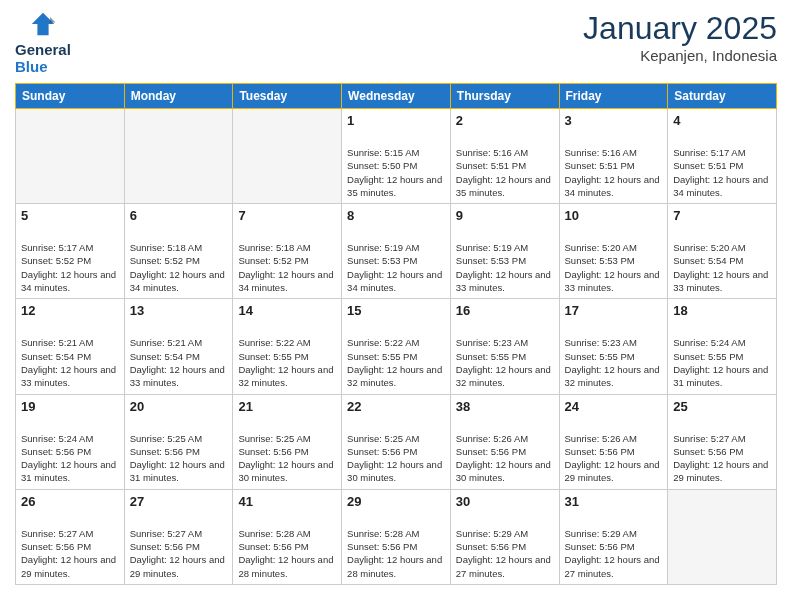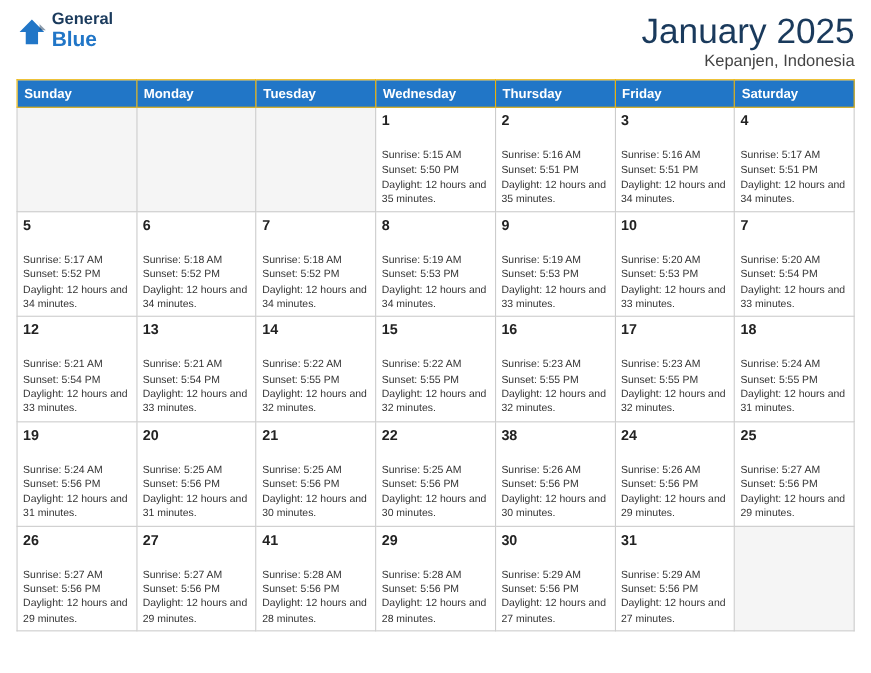--- a/index.html
+++ b/index.html
@@ -19,20 +19,21 @@
     .header {
       display: flex;
       justify-content: space-between;
       align-items: flex-start;
       margin-bottom: 8px;
     }
     .logo {
       display: flex;
       align-items: center;
       gap: 4px;
+      flex-direction: column;
     }
     .logo-icon {
       width: 28px;
       height: 28px;
     }
     .title-block {
       text-align: right;
     }
     .calendar-title {
       font-size: 32px;
@@ -88,21 +89,21 @@
 
 <div class="page">
   <div class="header">
     <div class="logo">
       <svg class="logo-icon" viewBox="0 0 40 40" xmlns="http://www.w3.org/2000/svg">
         <polygon points="20,4 36,20 28,20 28,36 12,36 12,20 4,20" fill="#2176c7"></polygon>
         <polygon points="24,4 38,18 30,18 30,10" fill="#1a3a5c" opacity="0.5"></polygon>
       </svg>
       <div>
         <div style="font-size:15px;font-weight:bold;color:#1a3a5c;line-height:1.1">General</div>
-        <div style="font-size:19px;font-weight:bold;color:#2176c7;line-height:1.1">Blue</div>
+        <div style="font-size:15px;font-weight:bold;color:#2176c7;line-height:1.1">Blue</div>
       </div>
     </div>
     <div class="title-block">
       <div class="calendar-title">January 2025</div>
       <div class="calendar-subtitle">Kepanjen, Indonesia</div>
     </div>
   </div>
 
   <table class="calendar">
     <thead>

